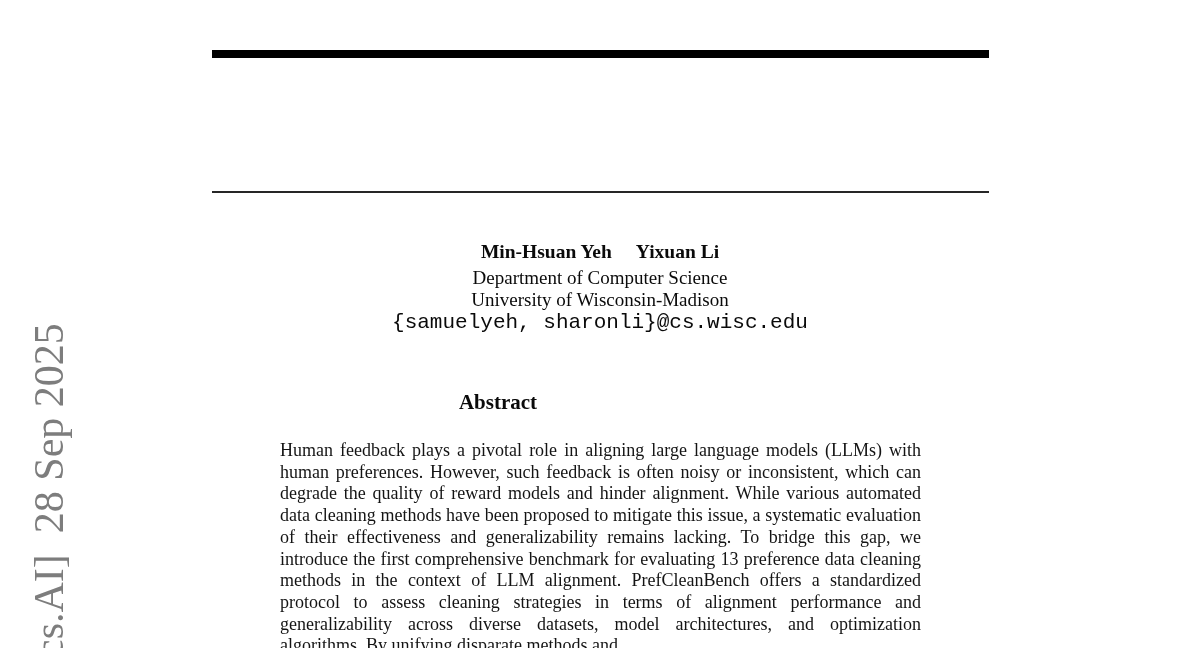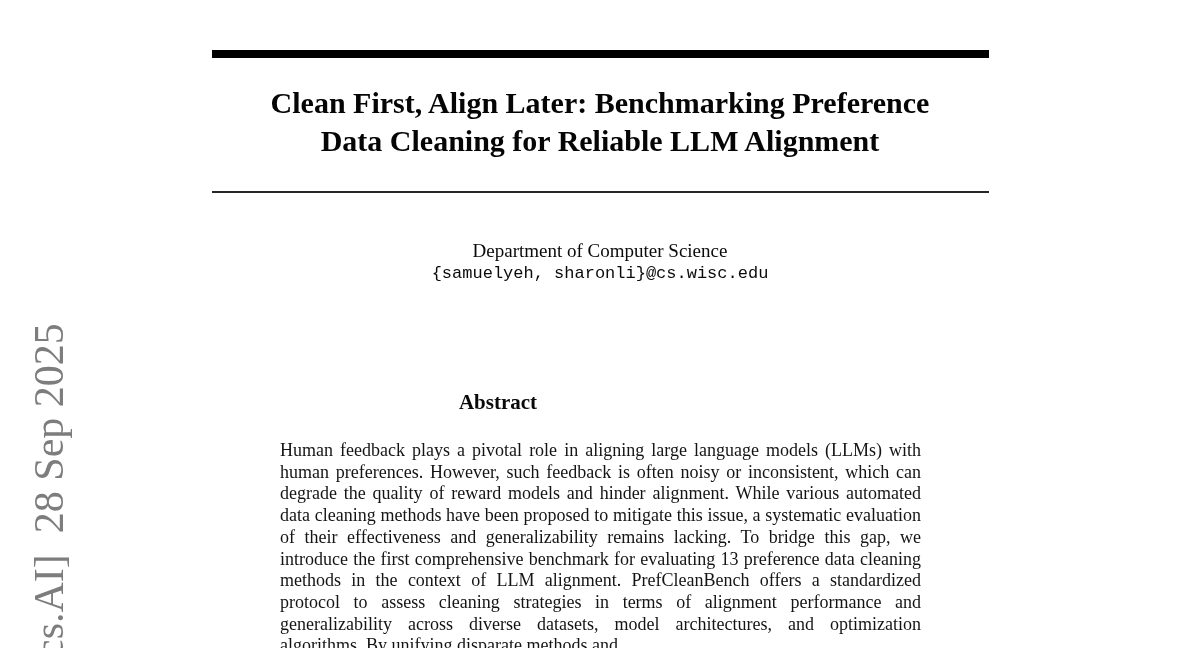--- a/index.html
+++ b/index.html
@@ -76,21 +76,21 @@
     color: #0a0a0a;
   }
   .author-name-2 { margin-left: 24px; }
   .author-affil {
     font-size: 19px;
     line-height: 22px;
     color: #0a0a0a;
   }
   .author-email {
     font-family: "Liberation Mono", monospace;
-    font-size: 17px;
+    font-size: 21px;
     line-height: 22px;
     margin-top: 1px;
     color: #0a0a0a;
   }
 
   .abstract-heading {
     position: absolute;
     left: 0;
     top: 390px;
     width: 996px;
@@ -114,29 +114,29 @@
 </style>
 </head>
 <body>
 
 <div class="page">
 
   <div class="arxiv-stamp">cs.AI]  28 Sep 2025</div>
 
   <div class="rule-thick"></div>
 
-  <div class="paper-title">
-    <div>Clean First, Align Later: Benchmarking Preference</div>
-    <div>Data Cleaning for Reliable LLM Alignment</div>
-  </div>
 
   <div class="rule-thin"></div>
 
   <div class="author-block">
+    <div class="author-names">
+      <span>Min-Hsuan Yeh</span><span class="author-name-2">Yixuan Li</span>
+    </div>
     <div class="author-affil">Department of Computer Science</div>
+    <div class="author-affil">University of Wisconsin-Madison</div>
     <div class="author-email">{samuelyeh, sharonli}@cs.wisc.edu</div>
   </div>
 
   <div class="abstract-heading">Abstract</div>
 
   <div class="abstract-body">
     <span>Human feedback plays a pivotal role in aligning large language models (LLMs) with human preferences. However, such feedback is often noisy or inconsistent, which can degrade the quality of reward models and hinder alignment. While various automated data cleaning methods have been proposed to mitigate this issue, a systematic evaluation of their effectiveness and generalizability remains lacking. To bridge this gap, we introduce the first comprehensive benchmark for evaluating 13 preference data cleaning methods in the context of LLM alignment. </span><span class="bold-term">PrefCleanBench</span><span> offers a standardized protocol to assess cleaning strategies in terms of alignment performance and generalizability across diverse datasets, model architectures, and optimization algorithms. By unifying disparate methods and</span>
   </div>
 
 </div>

